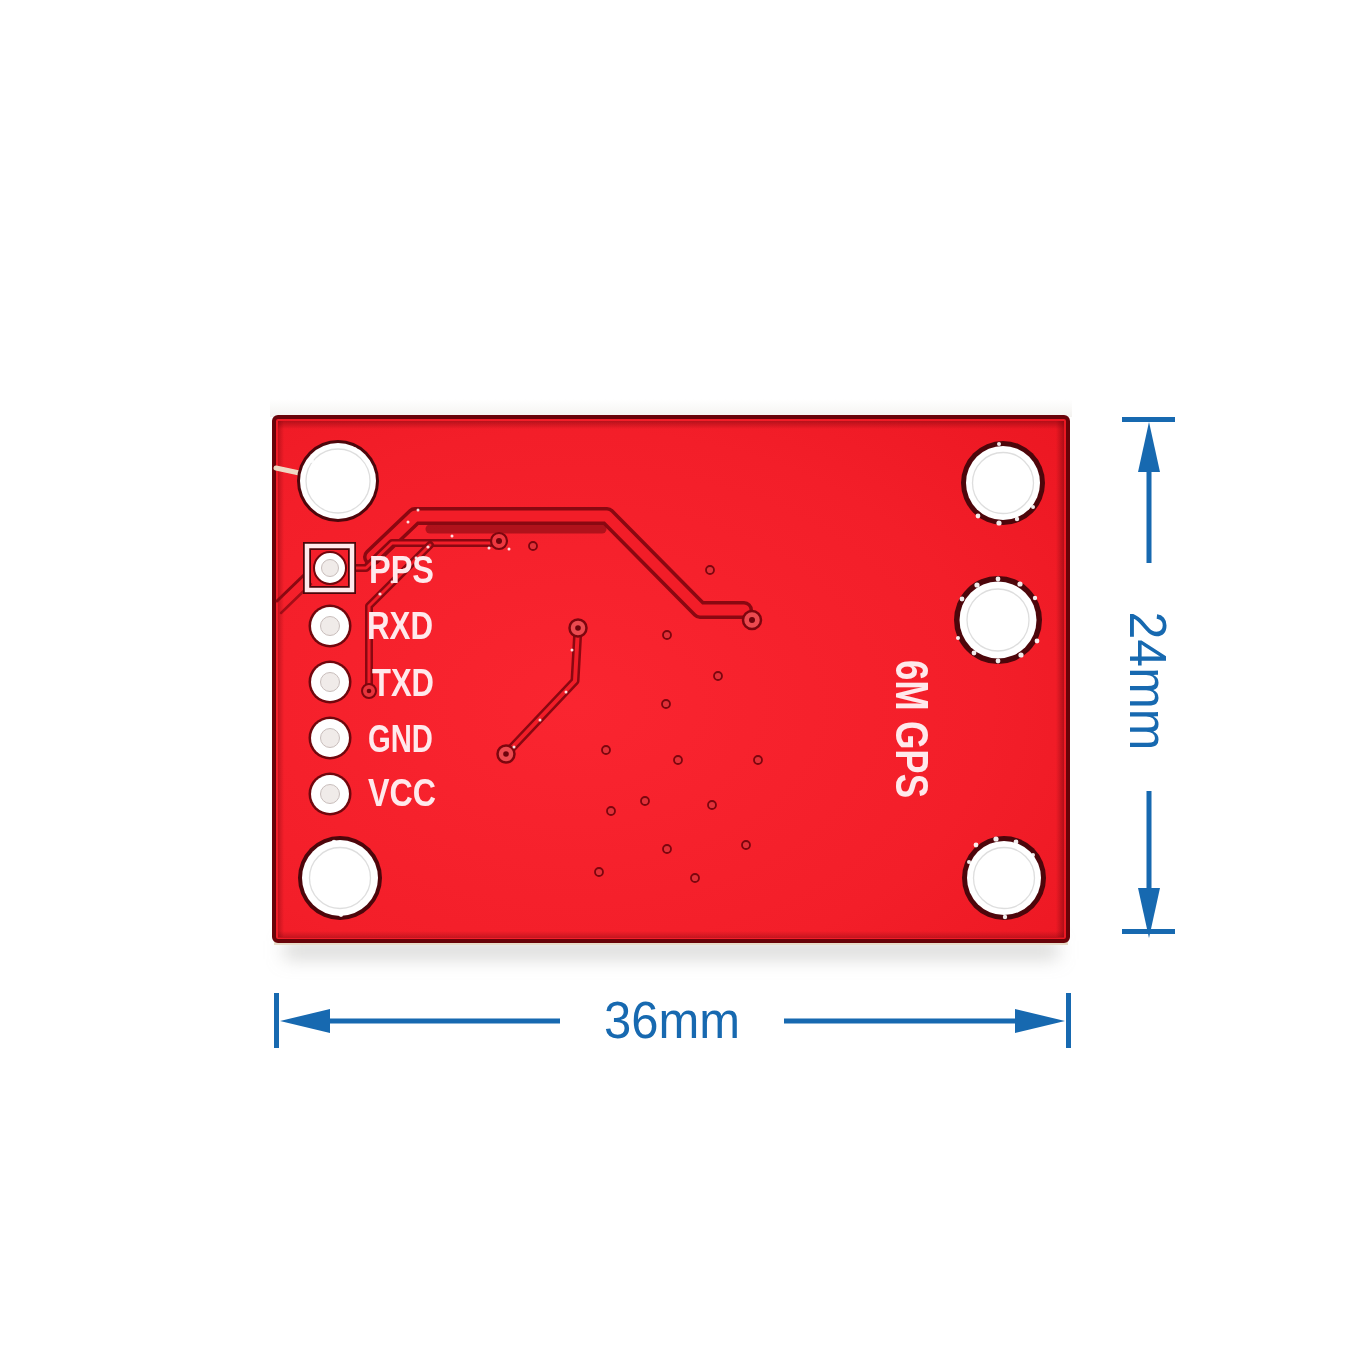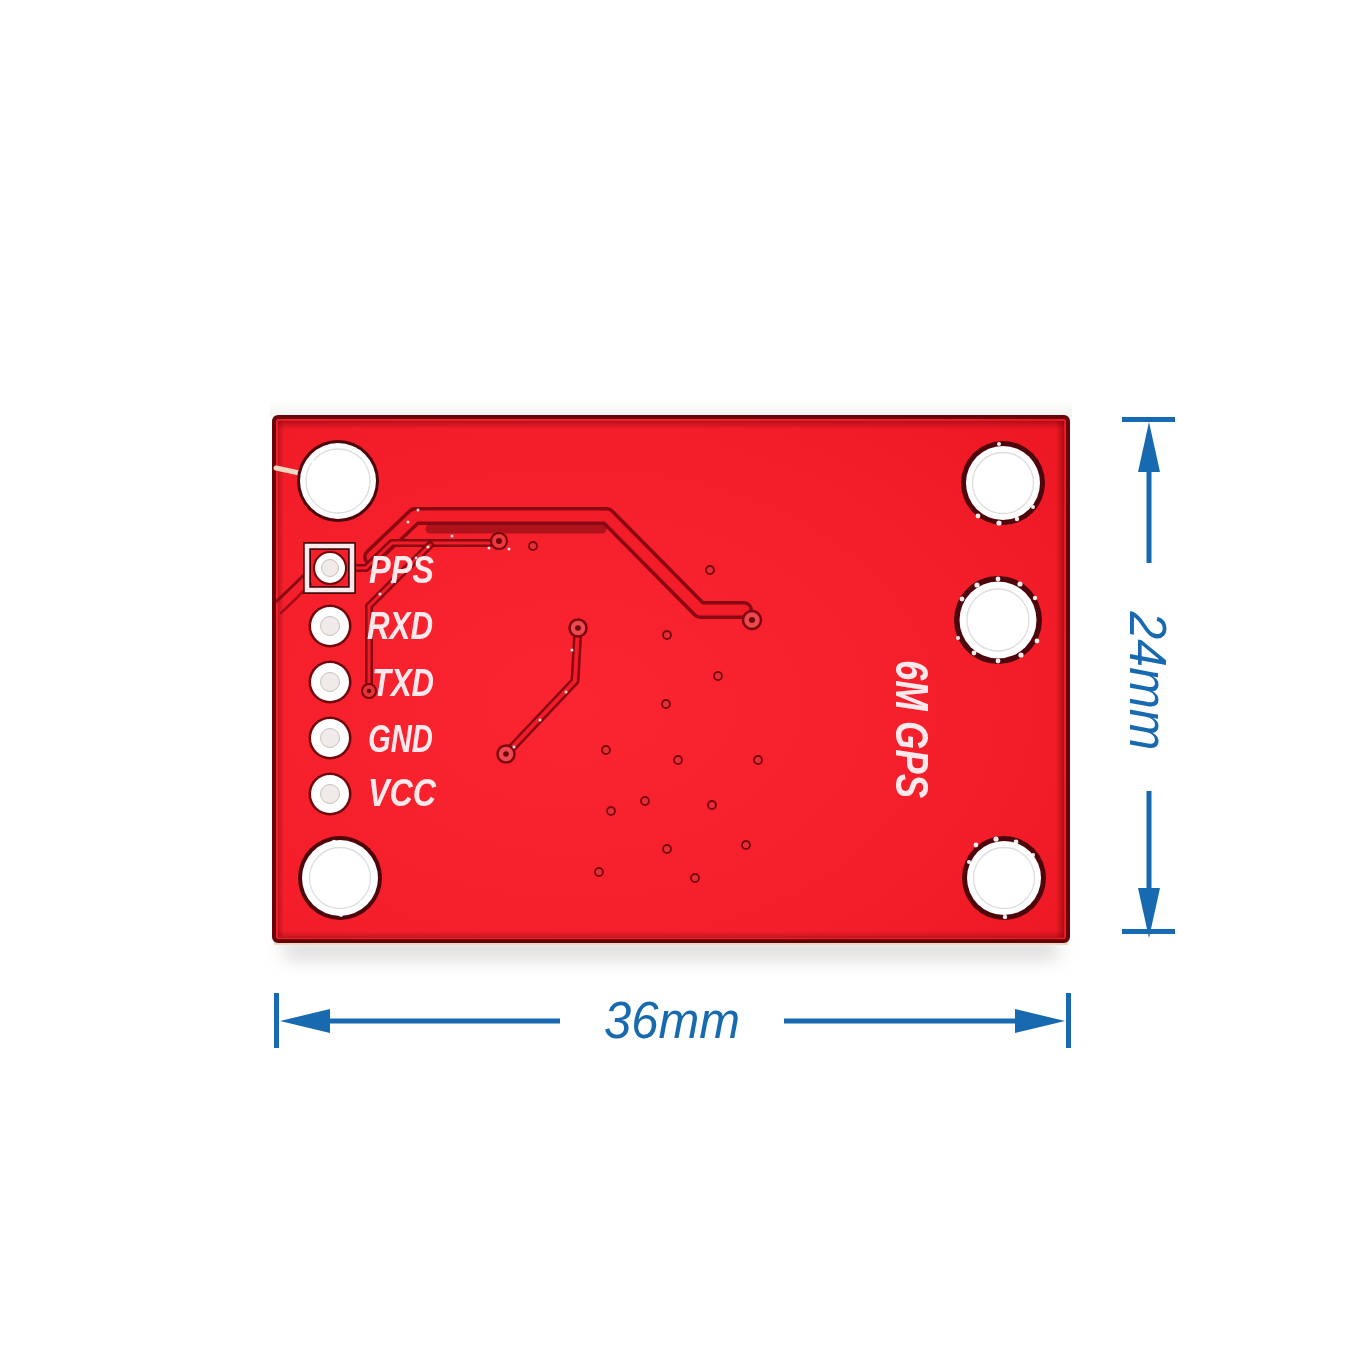--- a/index.html
+++ b/index.html
@@ -1,17 +1,17 @@
 <!DOCTYPE html>
 <html><head>
 <meta charset="utf-8">
 <style>
   html,body{margin:0;padding:0;background:#ffffff;}
   .stage{position:relative;width:1360px;height:1360px;background:#ffffff;overflow:hidden;
-         font-family:"Liberation Sans", sans-serif;font-style:italic;}
+         font-family:"Liberation Sans", sans-serif;}
   svg{position:absolute;left:0;top:0;}
 </style>
 </head>
 <body>
 <div class="stage">
 <svg width="1360" height="1360" viewBox="0 0 1360 1360">
   <defs>
     <radialGradient id="boardGrad" cx="0.38" cy="0.55" r="0.95">
       <stop offset="0%" stop-color="#fa2530"></stop>
       <stop offset="55%" stop-color="#f31e29"></stop>

